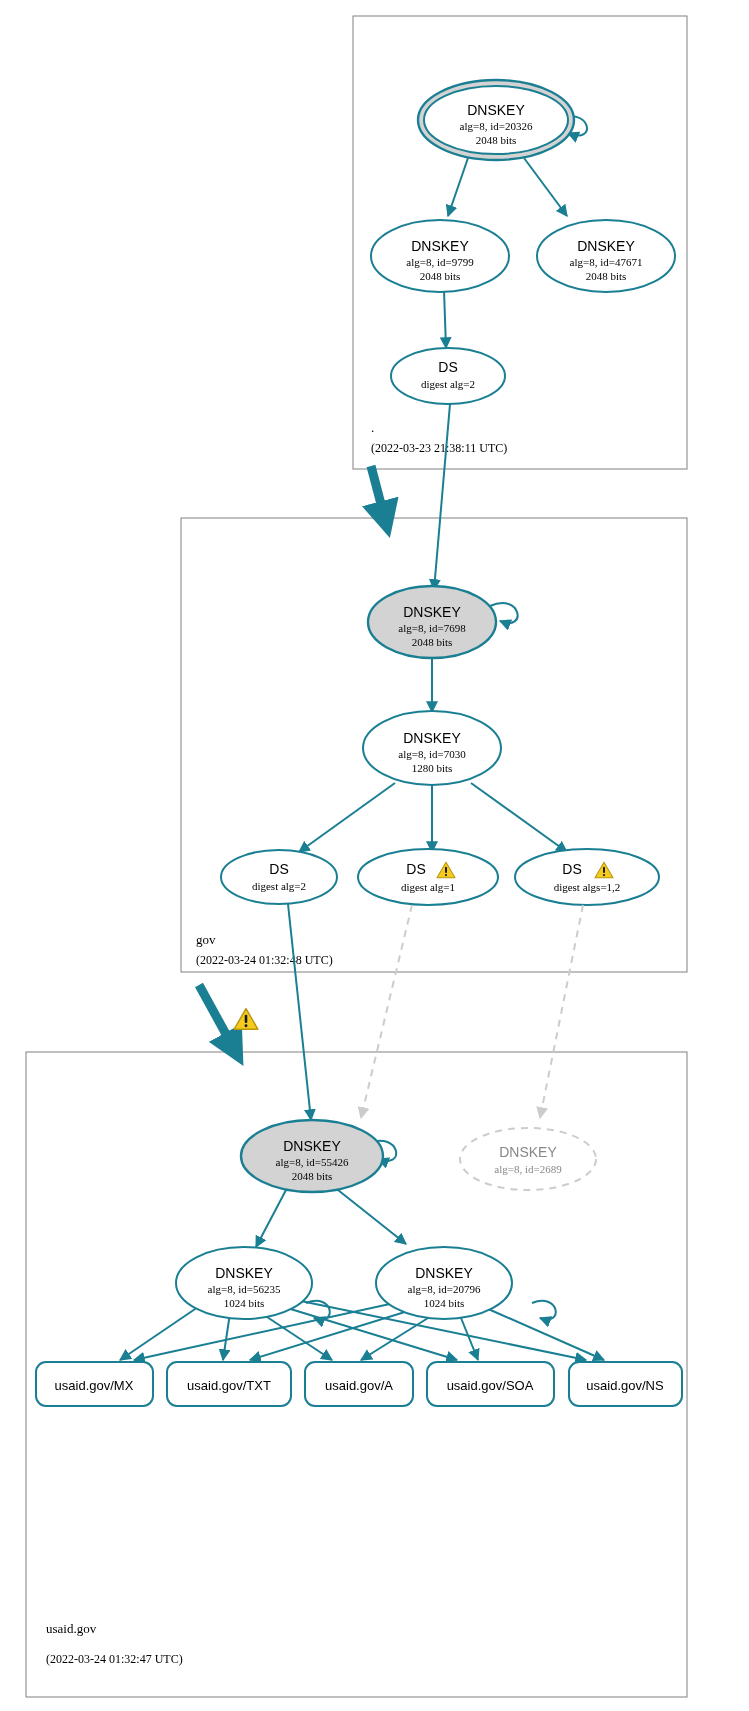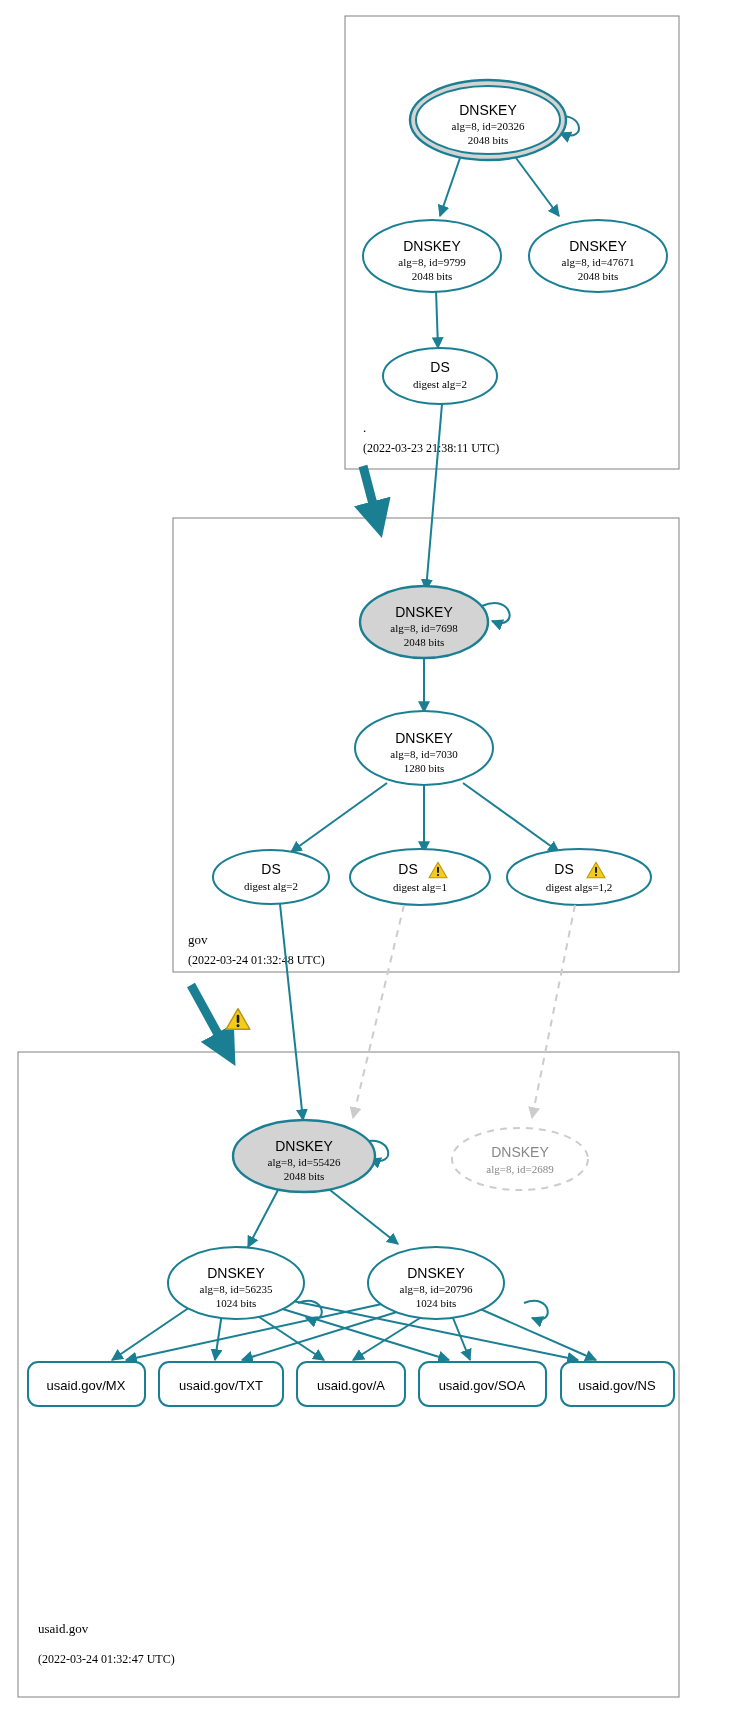--- a/index.html
+++ b/index.html
@@ -1,18 +1,18 @@
 <!DOCTYPE html>
 <html><head>
 <meta charset="utf-8">
 <style>
   html,body{margin:0;padding:0;background:#ffffff;}
   body{width:749px;height:1711px;position:relative;
        font-family:"Liberation Sans", sans-serif;color:#000;}
-  #stage{position:absolute;left:8px;top:0;width:628px;height:1711px;border-radius:10px;}
+  #stage{position:absolute;left:16px;top:0;width:628px;height:1711px;border-radius:10px;}
   svg#diagram{position:absolute;left:0;top:0;width:749px;height:1711px;}
 
   .zone-box{fill:none;stroke:#808080;stroke-width:1;}
   .edge{stroke:#1a7f93;stroke-width:2;fill:none;}
   .edge-thick{stroke:#1a7f93;stroke-width:9;fill:none;}
   .edge-dashed{stroke:#cccccc;stroke-width:2;fill:none;stroke-dasharray:7 6;}
 
   .node-ell{fill:#ffffff;stroke:#1a7f93;stroke-width:2;}
   .node-ell.sep{fill:#d3d3d3;stroke:#1a7f93;stroke-width:2.4;}
   .node-ell.ghost{fill:#ffffff;stroke:#cccccc;stroke-width:2;stroke-dasharray:7 6;}

